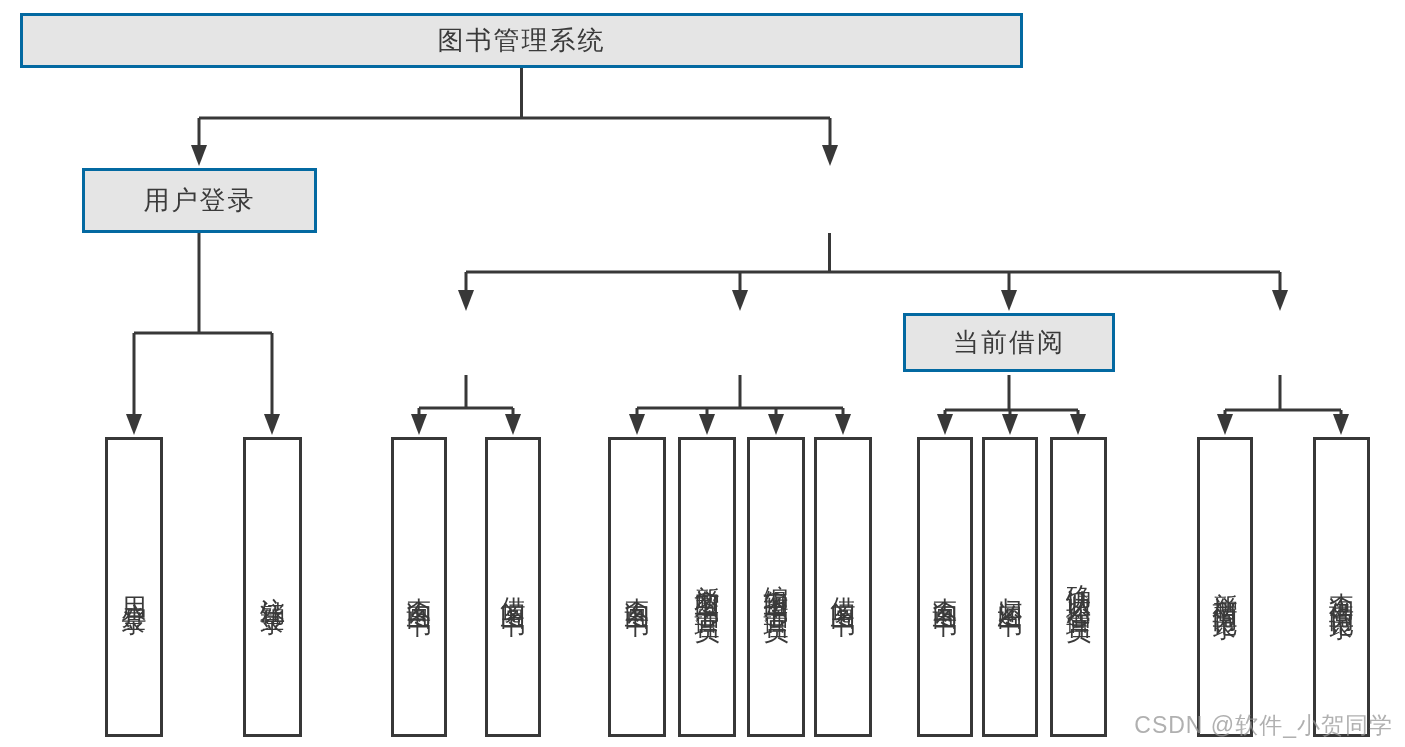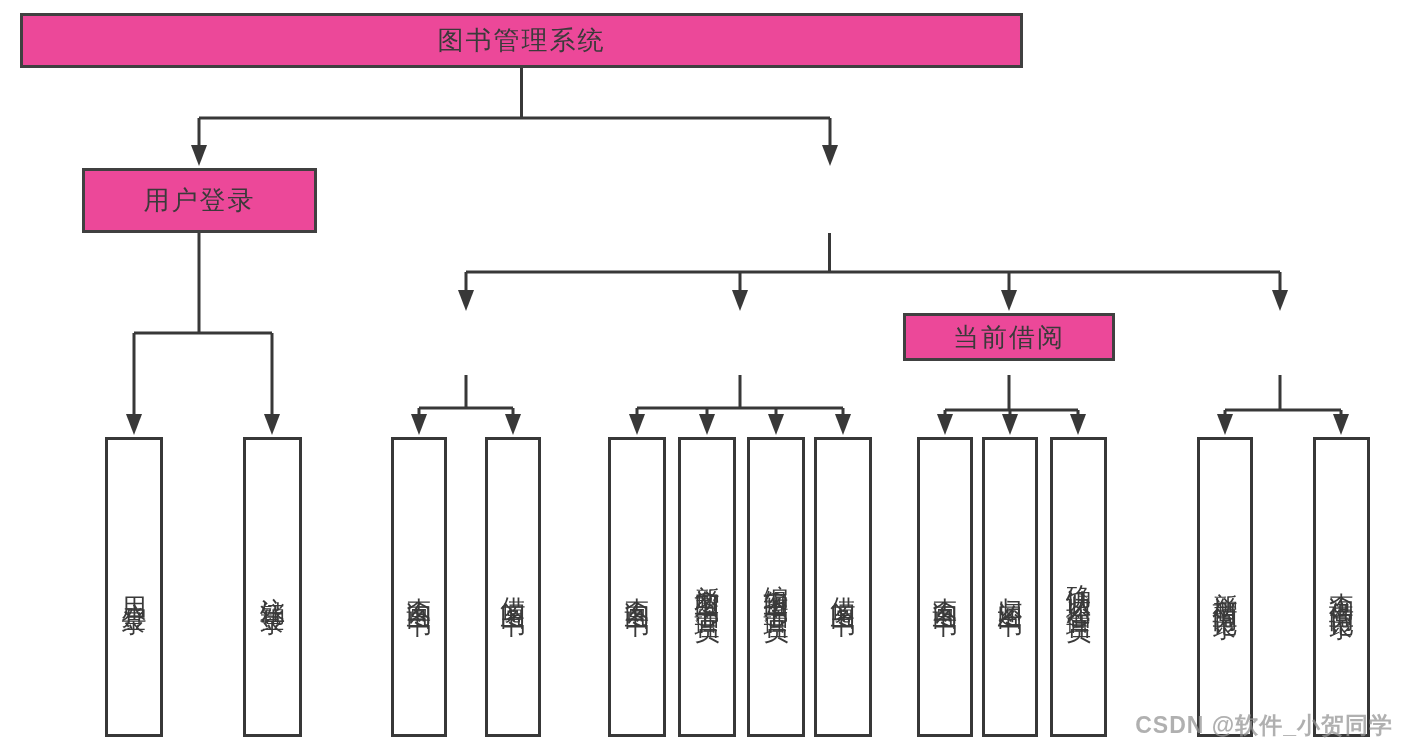--- a/index.html
+++ b/index.html
@@ -13,22 +13,22 @@
   #stage{
     position:absolute;left:0;top:0;width:1405px;height:747px;
   }
   #connectors{
     position:absolute;left:0;top:0;width:1405px;height:747px;
     pointer-events:none;
   }
   .hbox{
     position:absolute;
     box-sizing:border-box;
-    border:3px solid #404040;
-    background:#ec4899;
+    border:3px solid #0369a1;
+    background:#e5e5e5;
     display:flex;align-items:center;justify-content:center;
     font-size:26px;
     letter-spacing:2px;
     color:#3a3a3a;
     white-space:nowrap;
   }
   .vbox{
     position:absolute;
     top:437px;height:300px;
     box-sizing:border-box;
@@ -44,21 +44,20 @@
     color:#3a3a3a;
     line-height:1;
   }
   .watermark{
     position:absolute;
     right:12px;bottom:6px;
     font-size:23px;
     letter-spacing:1px;
     color:rgba(150,150,150,0.75);
     white-space:nowrap;
-    font-weight:bold;
   }
 </style>
 </head>
 <body>
 
 <div id="stage">
 
   <svg id="connectors" viewBox="0 0 1405 747" xmlns="http://www.w3.org/2000/svg">
     <g stroke="#383838" stroke-width="3" fill="none">
 
@@ -103,21 +102,21 @@
 
       <polygon points="1217,414 1233,414 1225,435"></polygon>
       <polygon points="1333,414 1349,414 1341,435"></polygon>
     </g>
   </svg>
 
   <div class="hbox" style="left:20px;top:13px;width:1003px;height:55px">图书管理系统</div>
 
   <div class="hbox" style="left:82px;top:168px;width:235px;height:65px">用户登录</div>
 
-  <div class="hbox" style="left:903px;top:313px;width:212px;height:48px">当前借阅</div>
+  <div class="hbox" style="left:903px;top:313px;width:212px;height:59px">当前借阅</div>
 
   <div class="vbox" style="left:105px;width:58px">
     <span class="vtext">用户登录</span>
   </div>
   <div class="vbox" style="left:243px;width:59px">
     <span class="vtext">注销登录</span>
   </div>
 
   <div class="vbox" style="left:391px;width:56px">
     <span class="vtext">查询图书</span>

